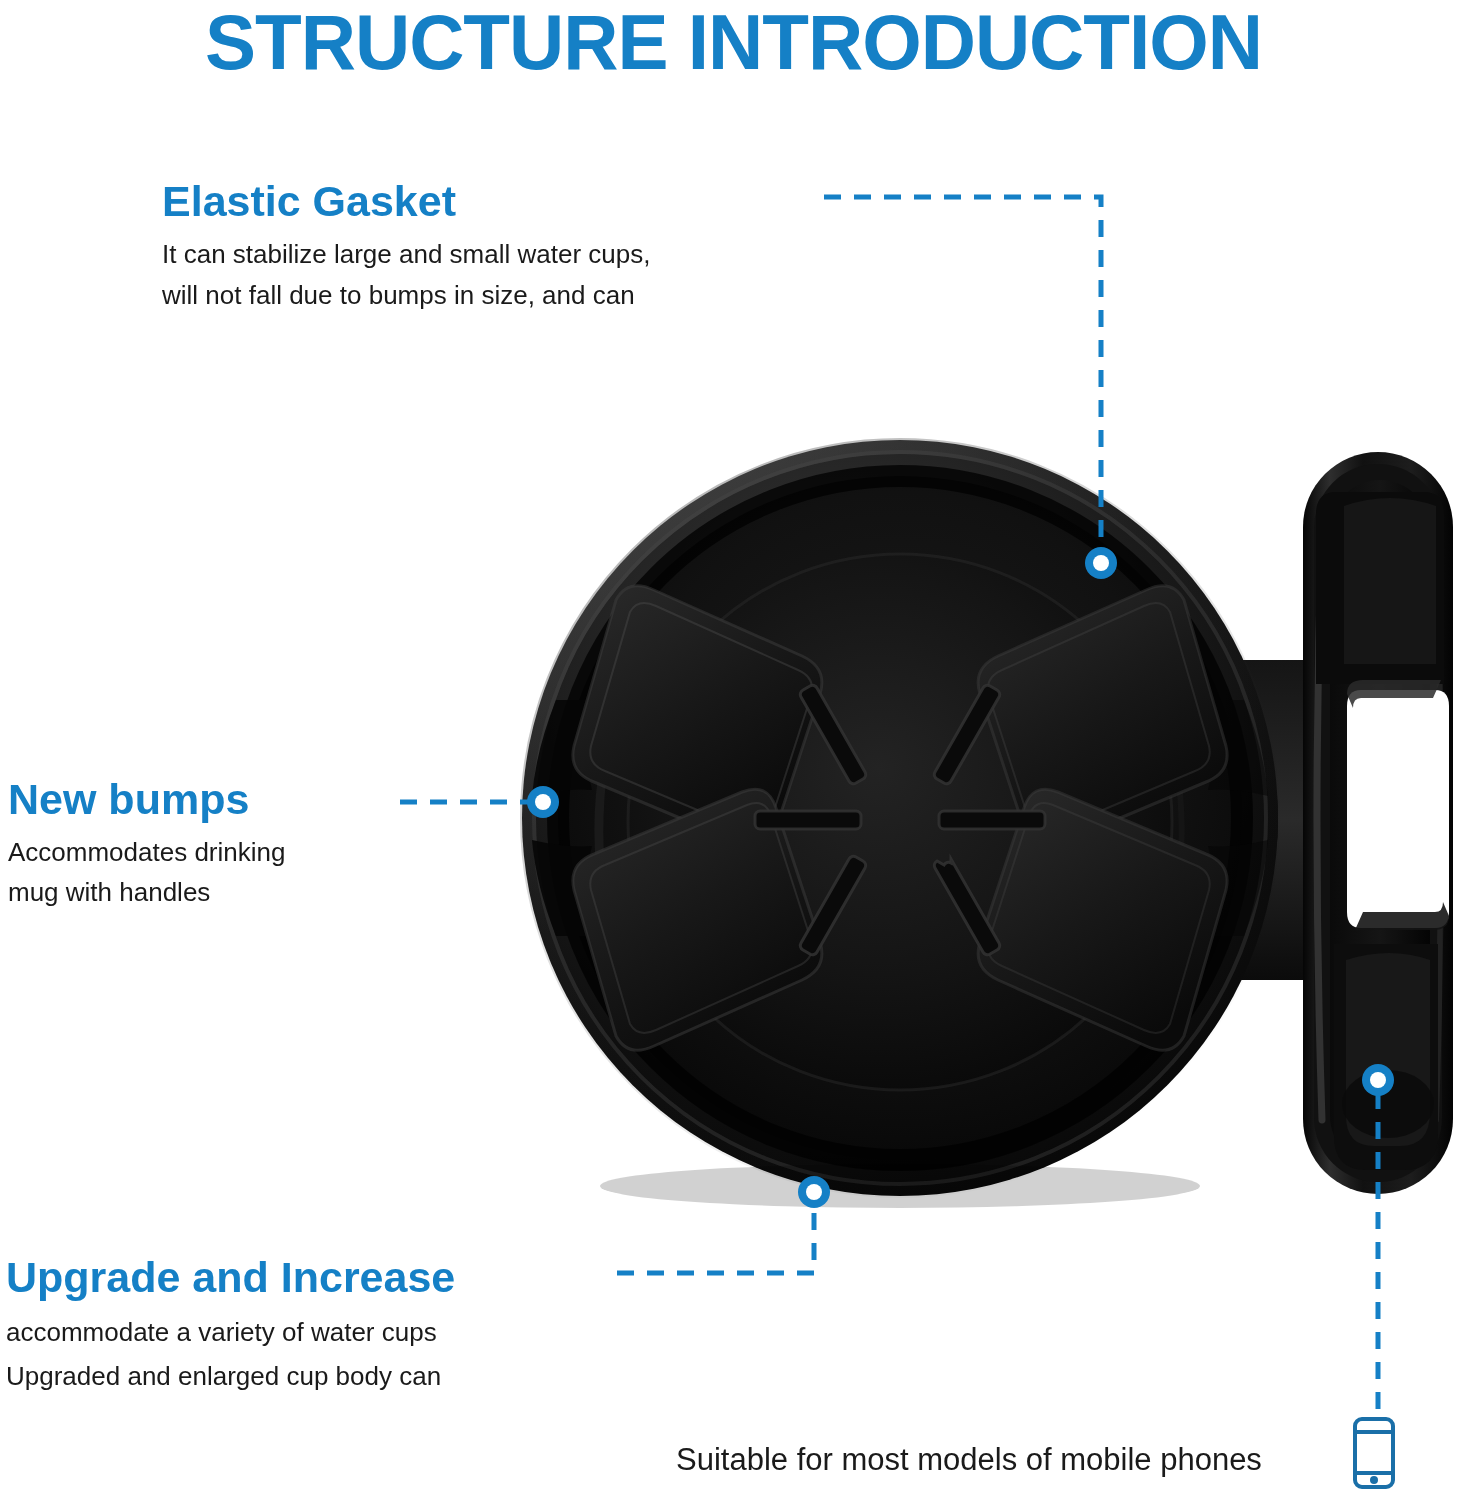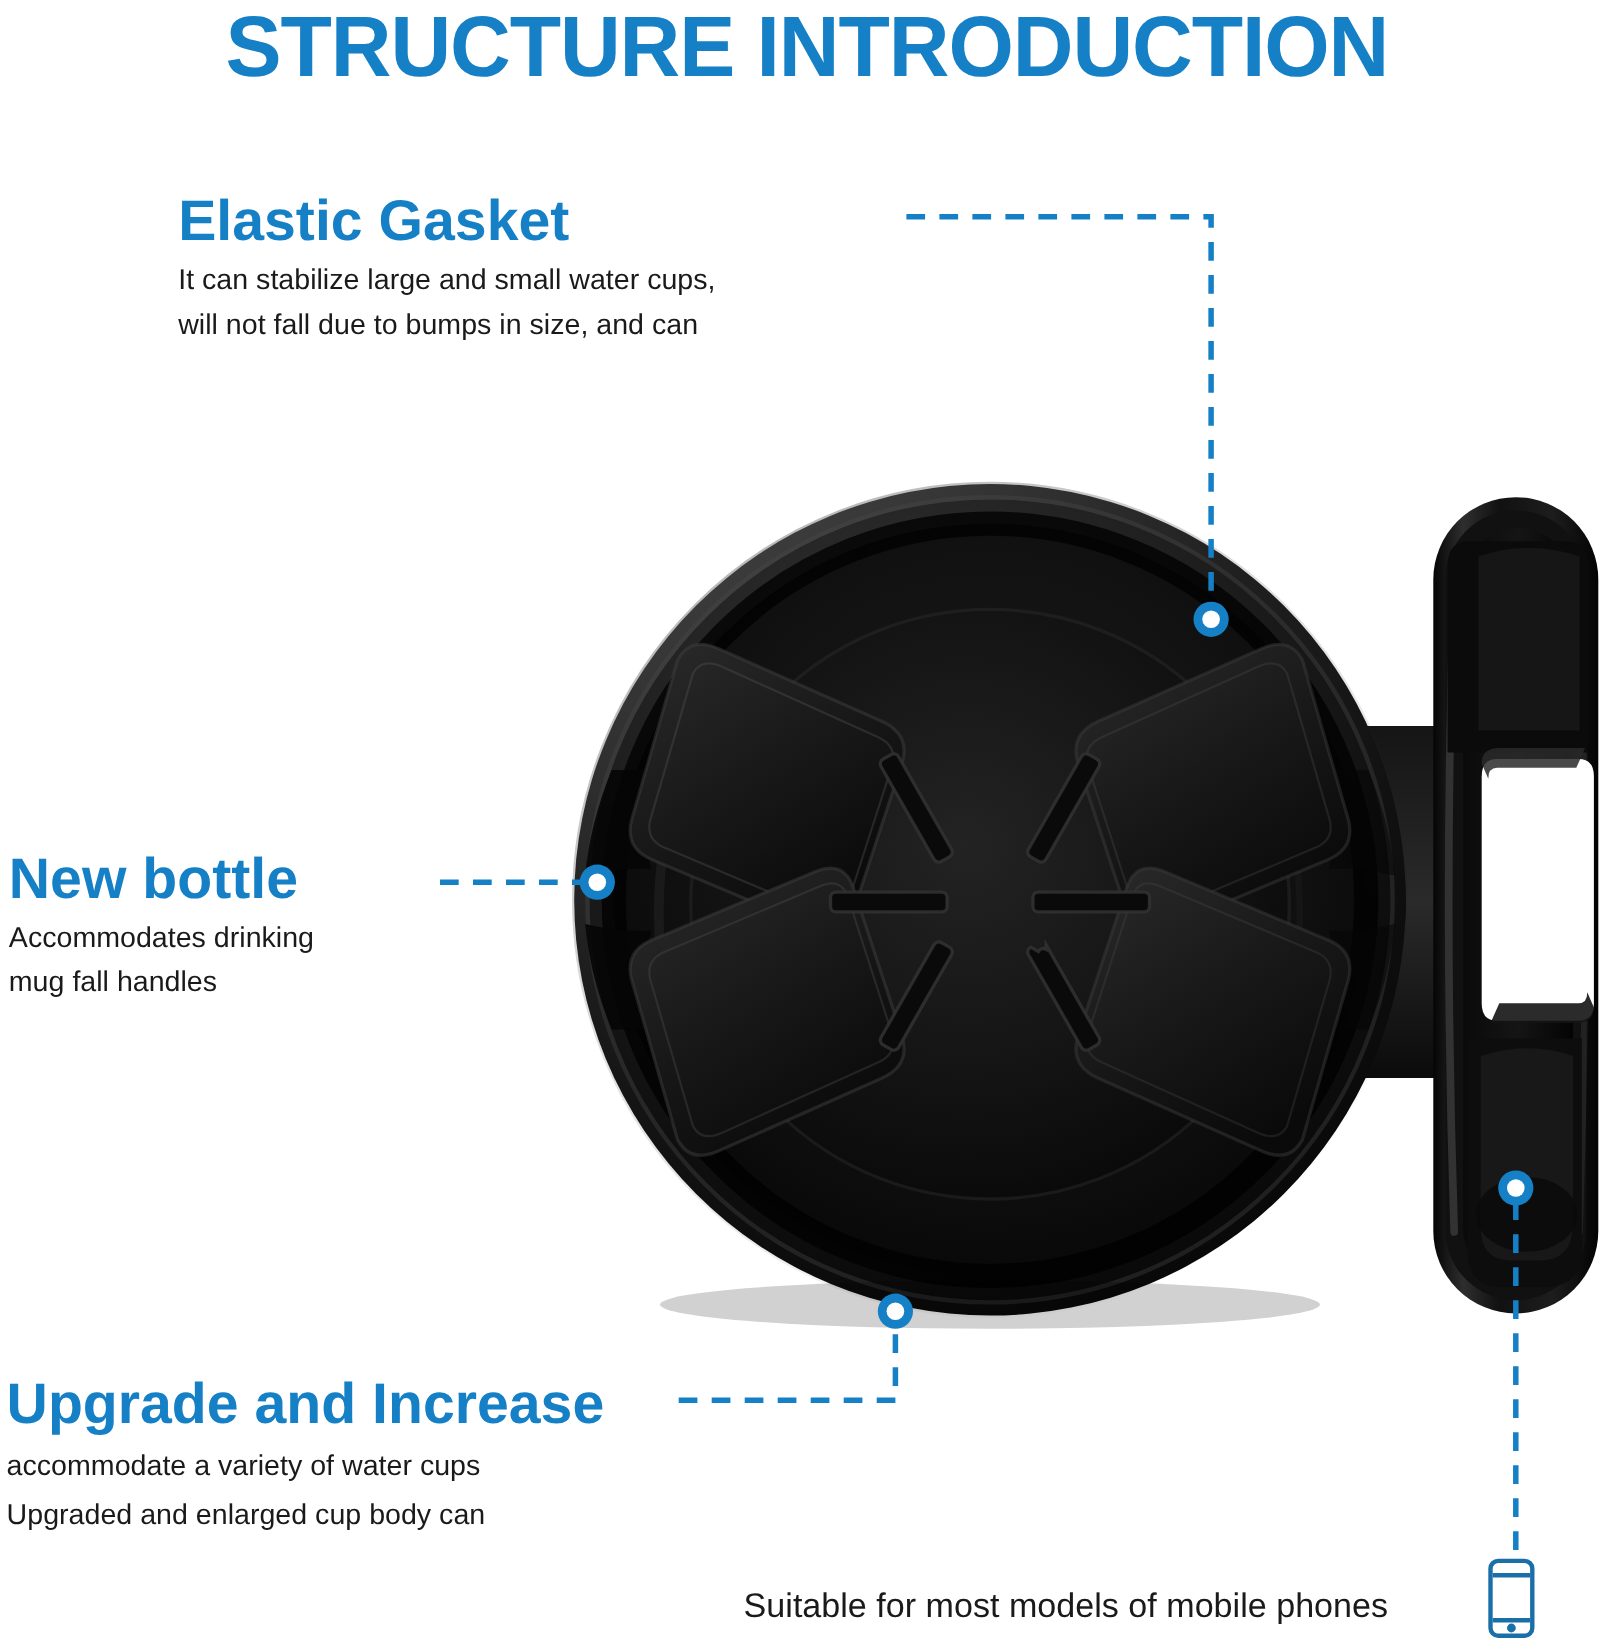--- a/index.html
+++ b/index.html
@@ -18,21 +18,21 @@
     color:#1580C6;
     letter-spacing:-1px;
     transform:scaleX(0.98);
     transform-origin:50% 50%;
     white-space:nowrap;
   }
 
   
   .callout{position:absolute;}
   .callout .head{
-    font-size:52px;line-height:50px;font-weight:bold;color:#1580C6;
+    font-size:43px;line-height:50px;font-weight:bold;color:#1580C6;
     white-space:nowrap;margin:0 0 8px 0;
   }
   .callout .body{
     font-size:26px;line-height:41px;color:#1a1a1a;margin:0;
   }
   .callout .body span{display:block;white-space:nowrap;}
 
   #c-gasket{left:152px;top:176px;}
   #c-gasket .head{margin-left:10px;}
   #c-gasket .body{margin-left:10px;}
@@ -238,24 +238,24 @@
 
   <div class="callout" id="c-gasket">
     <div class="head">Elastic Gasket</div>
     <div class="body">
       <span>It can stabilize large and small water cups,</span>
       <span>will not fall due to bumps in size, and can</span>
     </div>
   </div>
 
   <div class="callout" id="c-newdesign">
-    <div class="head">New bottle</div>
+    <div class="head">New bumps</div>
     <div class="body">
       <span>Accommodates drinking</span>
-      <span>mug fall handles</span>
+      <span>mug with handles</span>
     </div>
   </div>
 
   <div class="callout" id="c-upgrade">
     <div class="head">Upgrade and Increase</div>
     <div class="body">
       <span>accommodate a variety of water cups</span>
       <span>Upgraded and enlarged cup body can</span>
     </div>
   </div>

